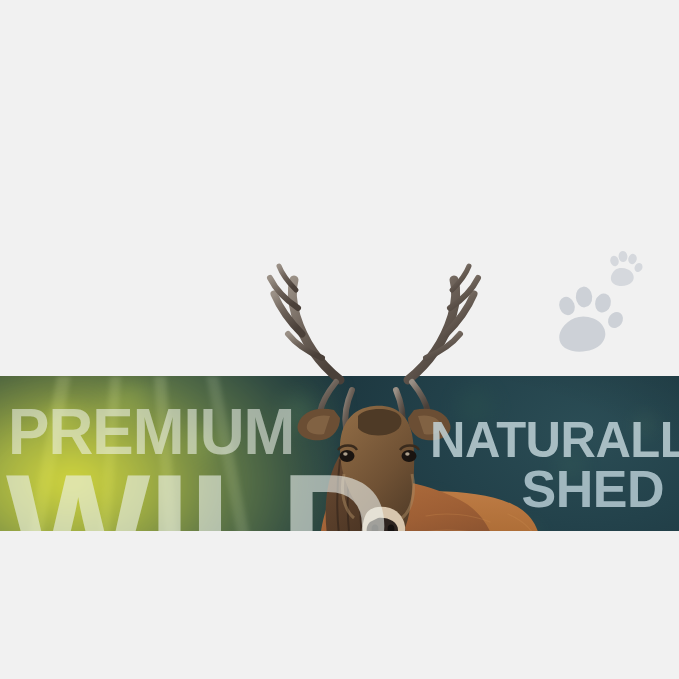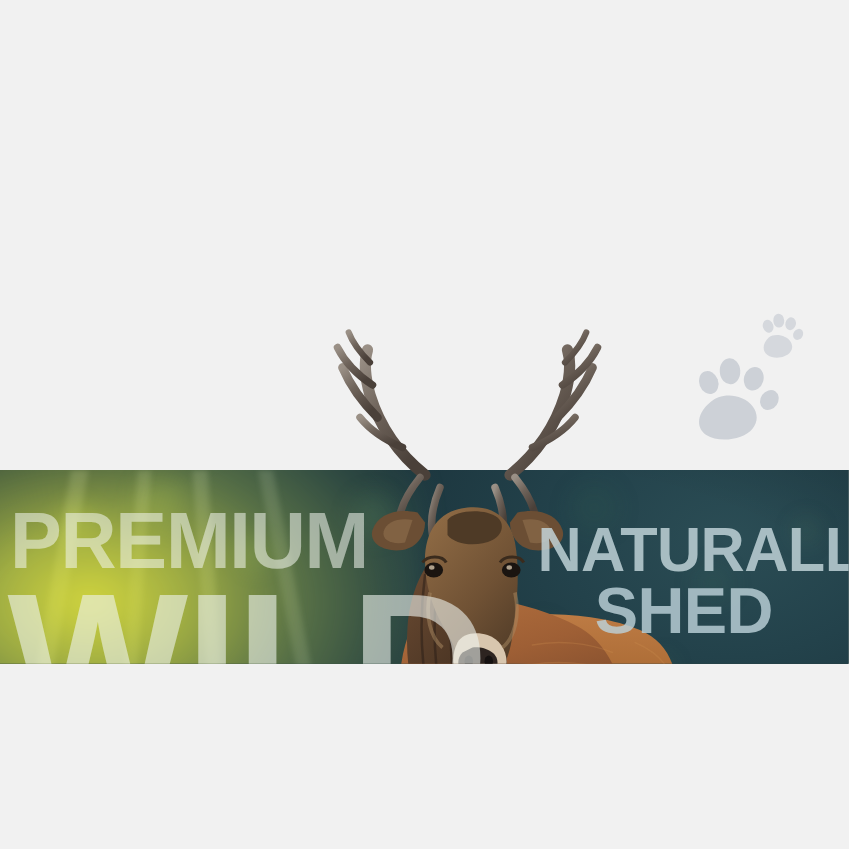--- a/index.html
+++ b/index.html
@@ -113,21 +113,21 @@
   }
   #ov-wild{
     left:6px;top:452px;font-size:150px;letter-spacing:-2px;
     color:rgba(238,243,238,.60);transform:scaleX(1.02);transform-origin:0 0;
   }
   #ov-naturally{
     left:430px;top:415px;font-size:50px;letter-spacing:-0.5px;
     color:rgba(196,215,220,.82);transform:scaleX(.98);transform-origin:0 0;
   }
   #ov-shed{
-    left:430px;top:463px;width:234px;text-align:center;font-size:52px;letter-spacing:-0.5px;
+    left:430px;top:463px;width:234px;text-align:right;font-size:52px;letter-spacing:-0.5px;
     color:rgba(188,209,216,.82);
   }
 </style>
 </head>
 <body>
 
 <div id="stage">
 
   <div id="photo">
     <div id="forest-base"></div>

